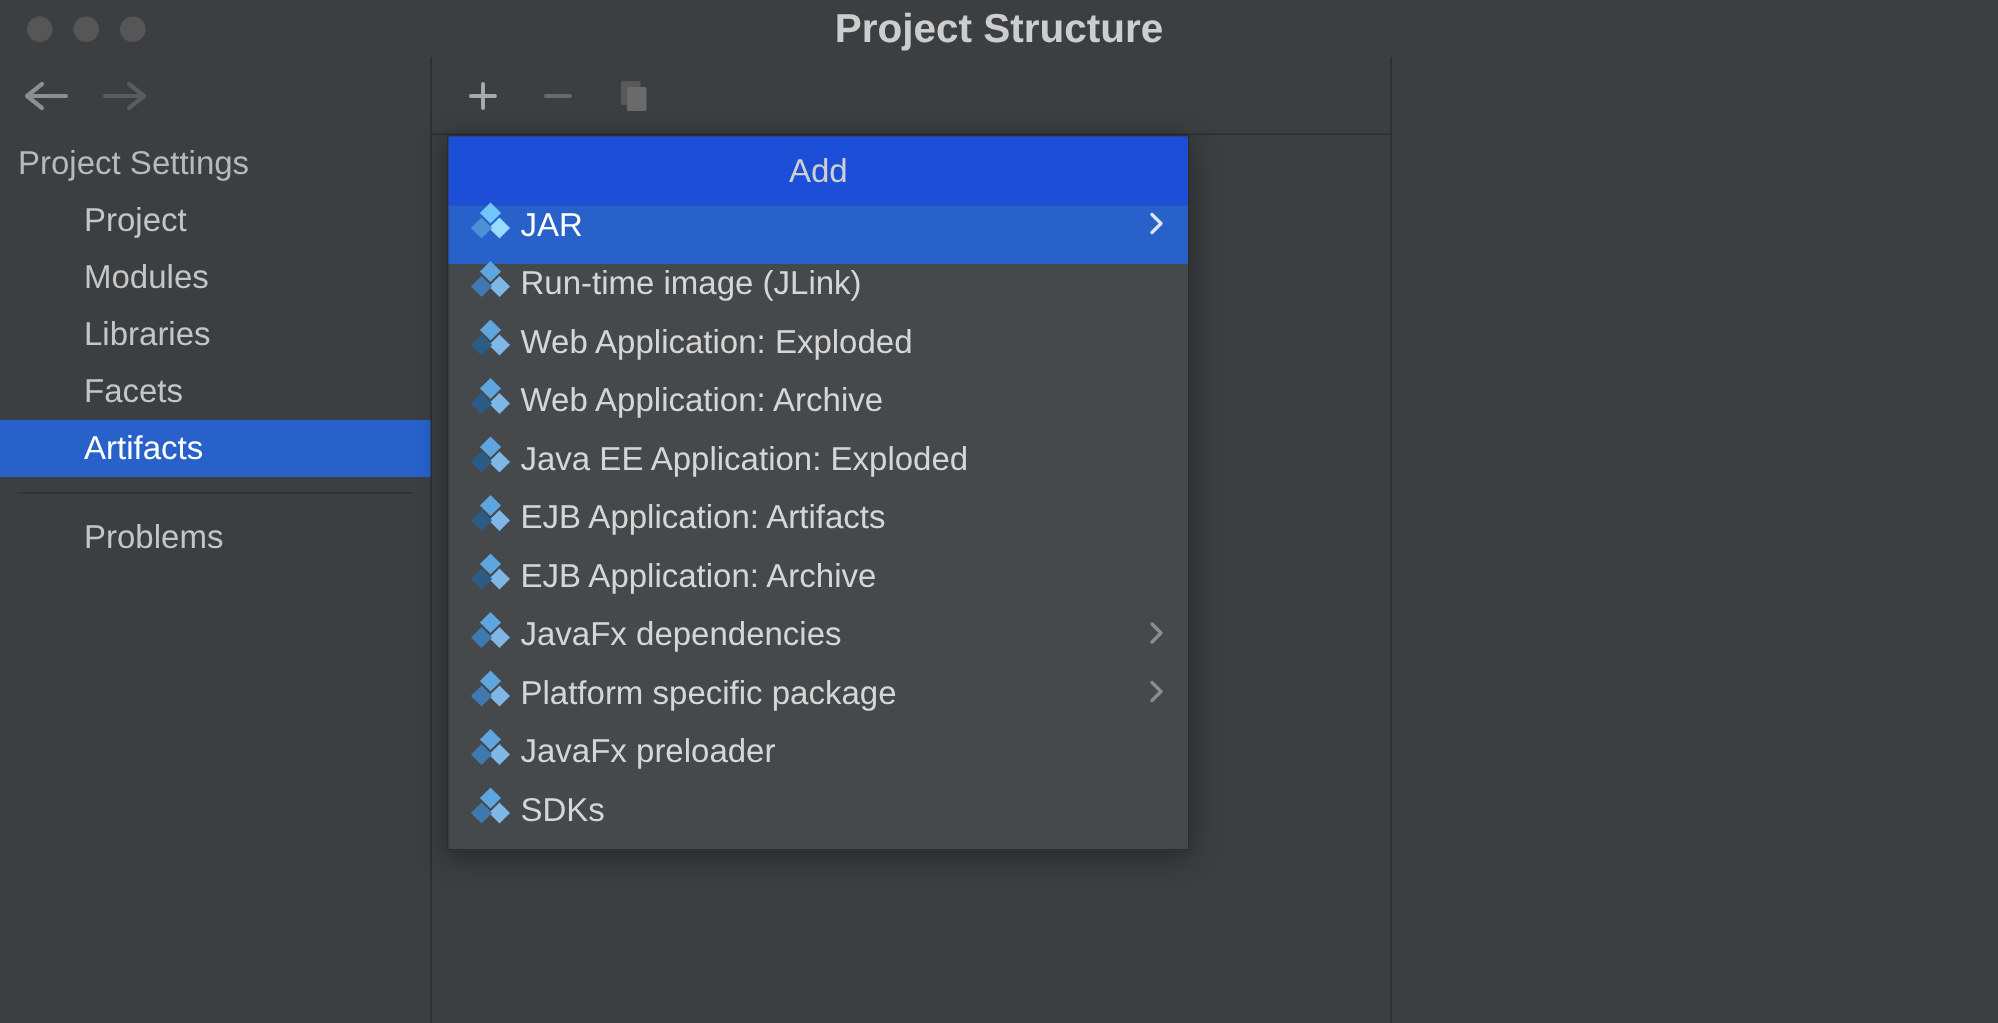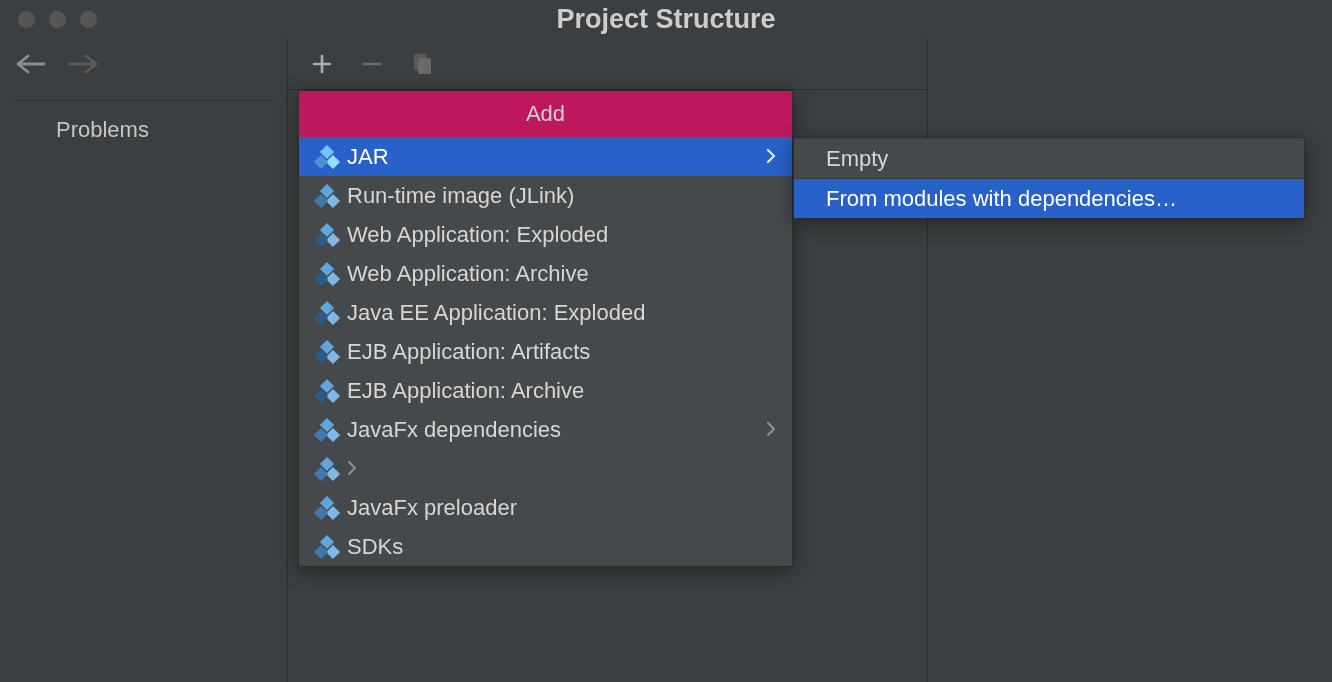--- a/index.html
+++ b/index.html
@@ -95,28 +95,28 @@
   .tb-icon svg { display:block; }
 
   
   .menu {
     position:absolute;
     background:#46494b;
     border:1px solid #2b2d2f;
     box-shadow:0 4px 18px rgba(0,0,0,.4);
   }
   .menu-title {
-    background:#be185d;
+    background:#1d4ed8;
     text-align:center;
     font-size:22px;
     color:#cfcfcf;
     padding:10px 0;
   }
   .menu-item {
-    display:flex; align-items:center;
+    display:flex; align-items:flex-start;
     height:39px;
     padding:0 16px 0 18px;
     font-size:22px;
     color:#d6d6d6;
     white-space:nowrap;
     cursor:default;
   }
   .menu-item.selected {
     background:#2761c9;
     color:#ffffff;
@@ -166,20 +166,28 @@
             <path d="M12 2 L2 10 L12 18 M2 10 H28" stroke="currentColor" stroke-width="2.8" fill="none" stroke-linecap="round" stroke-linejoin="round"></path>
           </svg>
       </span>
       <span class="nav-arrow disabled">
         <svg width="30" height="20" viewBox="0 0 30 20">
             <path d="M18 2 L28 10 L18 18 M28 10 H2" stroke="currentColor" stroke-width="2.8" fill="none" stroke-linecap="round" stroke-linejoin="round"></path>
           </svg>
       </span>
     </div>
 
+    <div>
+      <div class="section-title">Project Settings</div>
+      <div class="sidebar-item">Project</div>
+      <div class="sidebar-item">Modules</div>
+      <div class="sidebar-item">Libraries</div>
+      <div class="sidebar-item">Facets</div>
+      <div class="sidebar-item selected">Artifacts</div>
+    </div>
 
 
     <div class="sidebar-separator"></div>
 
     <div class="sidebar-item">Problems</div>
   </div>
 
   <div class="right-area">
 
     <div class="middle-pane">
@@ -279,20 +287,21 @@
                 <path d="M2 2 L8 8 L2 14" stroke="#9a9a9a" stroke-width="2.2" fill="none" stroke-linecap="round" stroke-linejoin="round"></path>
               </svg>
           </span>
         </div>
         <div class="menu-item">
           <span class="icon">
               <span class="artifact-icon">
                 <span></span>
               </span>
             </span>
+          <span class="label">Platform specific package</span>
           <span class="chev">
             <svg width="10" height="16" viewBox="0 0 10 16">
                 <path d="M2 2 L8 8 L2 14" stroke="#9a9a9a" stroke-width="2.2" fill="none" stroke-linecap="round" stroke-linejoin="round"></path>
               </svg>
           </span>
         </div>
         <div class="menu-item">
           <span class="icon">
               <span class="artifact-icon">
                 <span></span>
@@ -303,27 +312,18 @@
         <div class="menu-item">
           <span class="icon">
               <span class="artifact-icon">
                 <span></span>
               </span>
             </span>
           <span class="label">SDKs</span>
         </div>
       </div>
 
-      <div class="menu sub-menu">
-        <div class="menu-item">
-          <span class="label" style="padding-left:14px;">Empty</span>
-        </div>
-        <div class="sub-sep"></div>
-        <div class="menu-item selected">
-          <span class="label" style="padding-left:14px;">From modules with dependencies…</span>
-        </div>
-      </div>
 
     </div>
 
     <div class="detail-pane"></div>
   </div>
 </div>
 
 </body></html>

